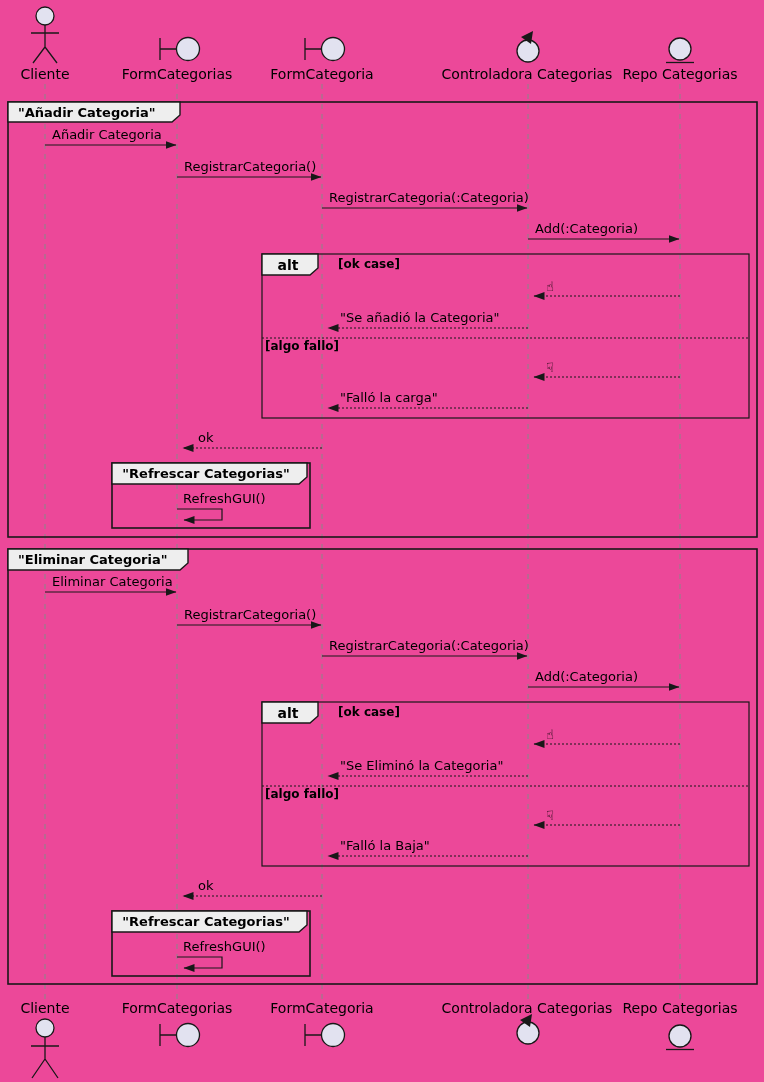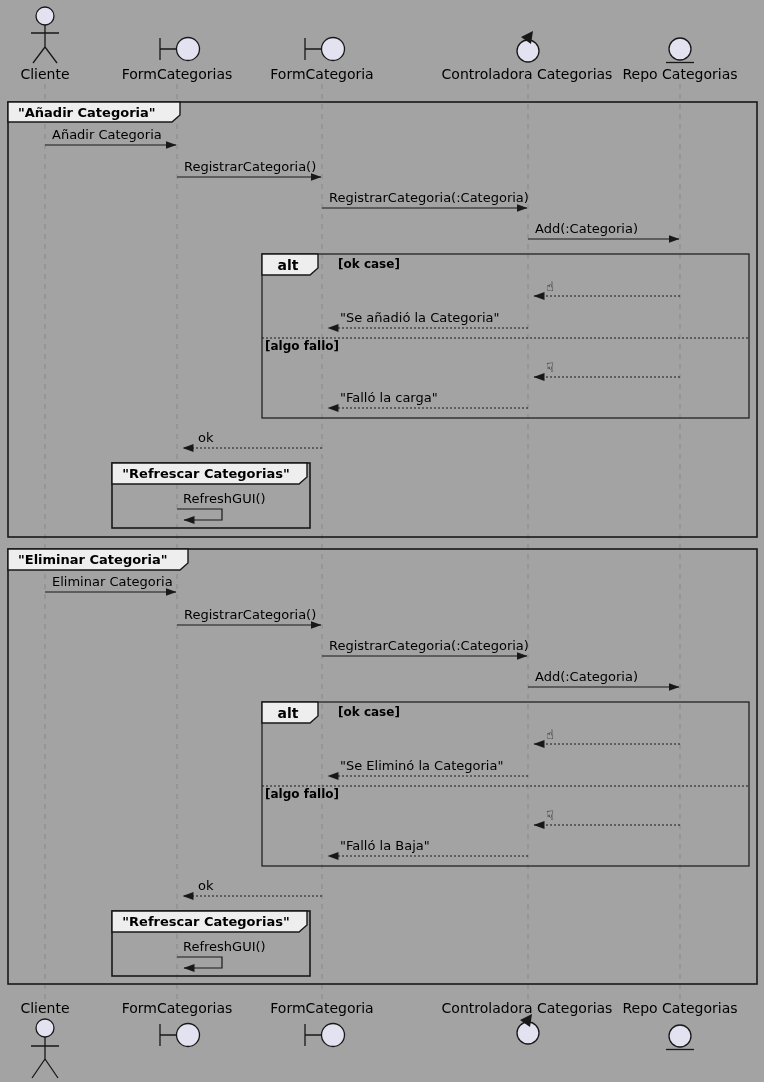--- a/index.html
+++ b/index.html
@@ -1,16 +1,16 @@
 <!DOCTYPE html>
 <html><head>
 <meta charset="utf-8">
 <style>
   html,body{margin:0;padding:0;background:#ffffff;}
-  .stage{position:relative;width:764px;height:1082px;background:#a3a3a3;overflow:hidden;}
+  .stage{position:relative;width:764px;height:1082px;background:#ec4899;overflow:hidden;}
   svg text{font-family:"DejaVu Sans","Liberation Sans",sans-serif;fill:#000000;}
   .p-label{font-size:14px;}
   .msg-text{font-size:13px;}
   .frame-title{font-size:13px;font-weight:bold;}
   .alt-op{font-size:14px;font-weight:bold;}
   .guard{font-size:12px;font-weight:bold;}
   .thumb{font-size:13px;}
   .lifeline{stroke:#888888;stroke-width:1;stroke-dasharray:5,5;fill:none;}
   .solid-line{stroke:#181818;stroke-width:1.2;fill:none;}
   .dashed-line{stroke:#181818;stroke-width:1;stroke-dasharray:2,2;fill:none;}

